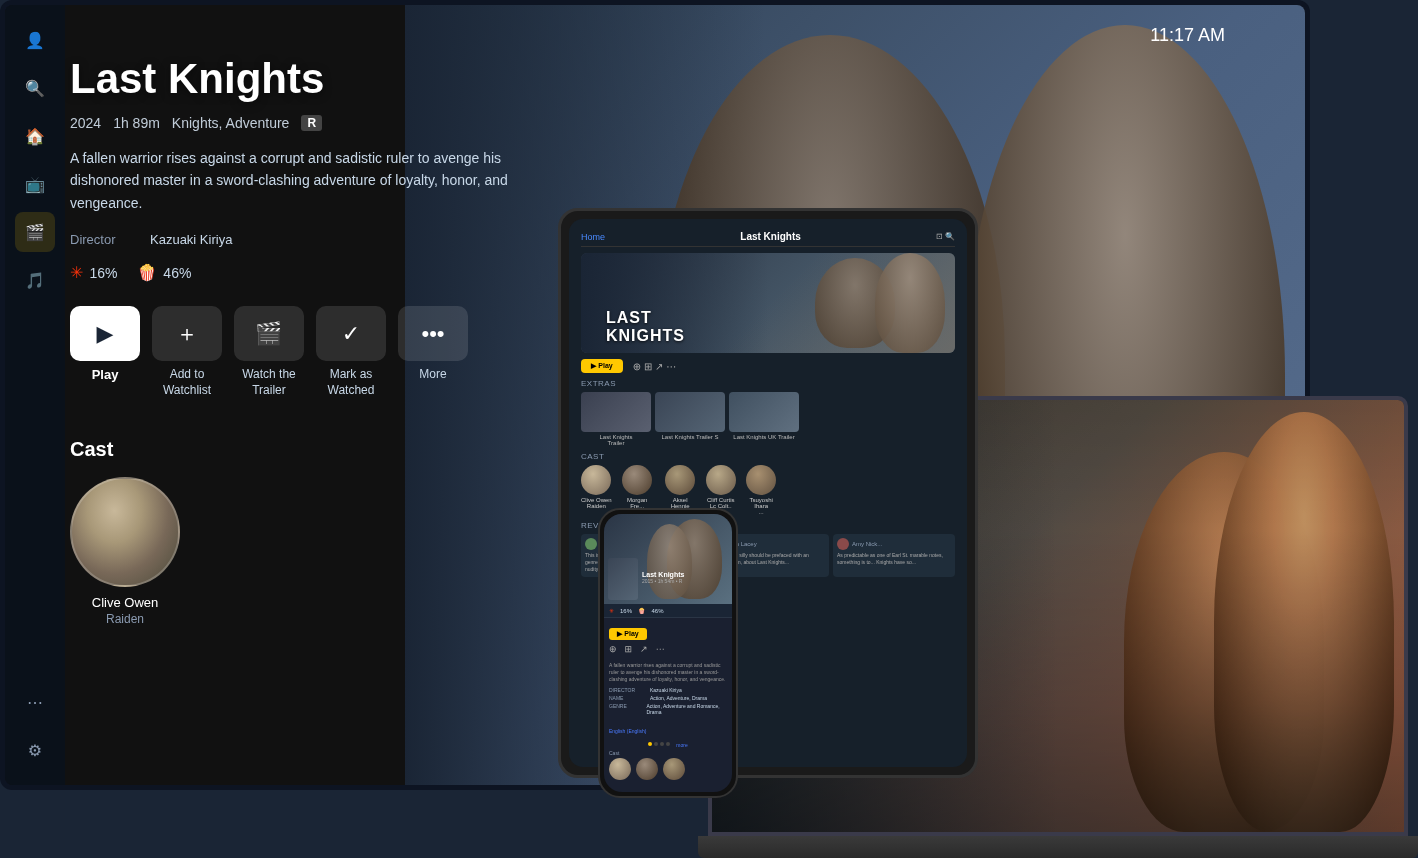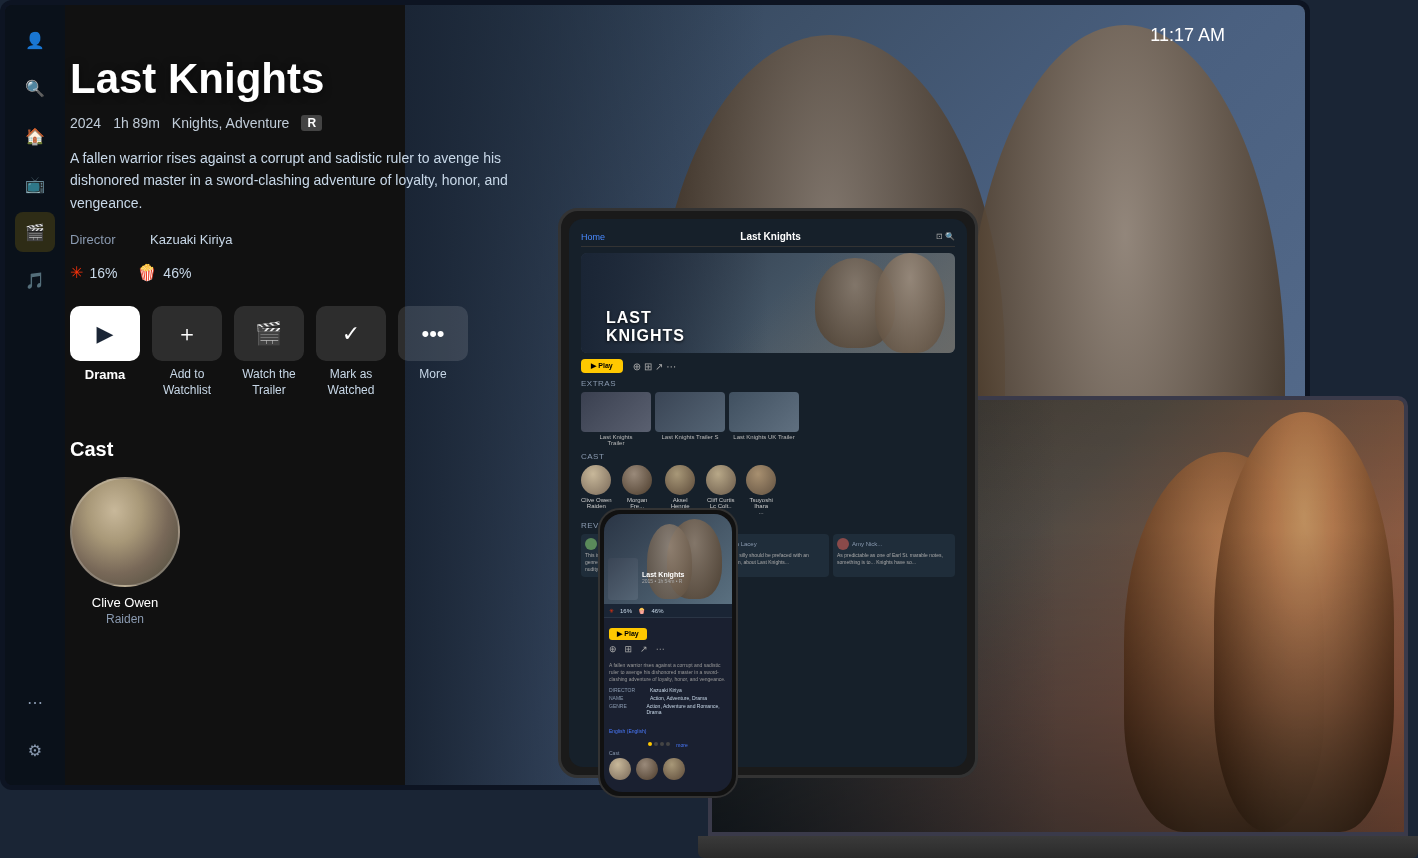--- a/index.html
+++ b/index.html
@@ -567,21 +567,21 @@
           <span class="score-icon score-popcorn">🍿</span>
           <span>46%</span>
         </div>
       </div>
 
       <div class="action-buttons">
         <button class="btn btn-play">
           <div class="btn-icon-wrap">
             <span>▶</span>
           </div>
-          <span class="btn-label">Drama</span>
+          <span class="btn-label">Play</span>
         </button>
 
         <button class="btn btn-secondary">
           <div class="btn-icon-wrap">
             <span>＋</span>
           </div>
           <span class="btn-label">Add to<br>Watchlist</span>
         </button>
 
         <button class="btn btn-secondary">

